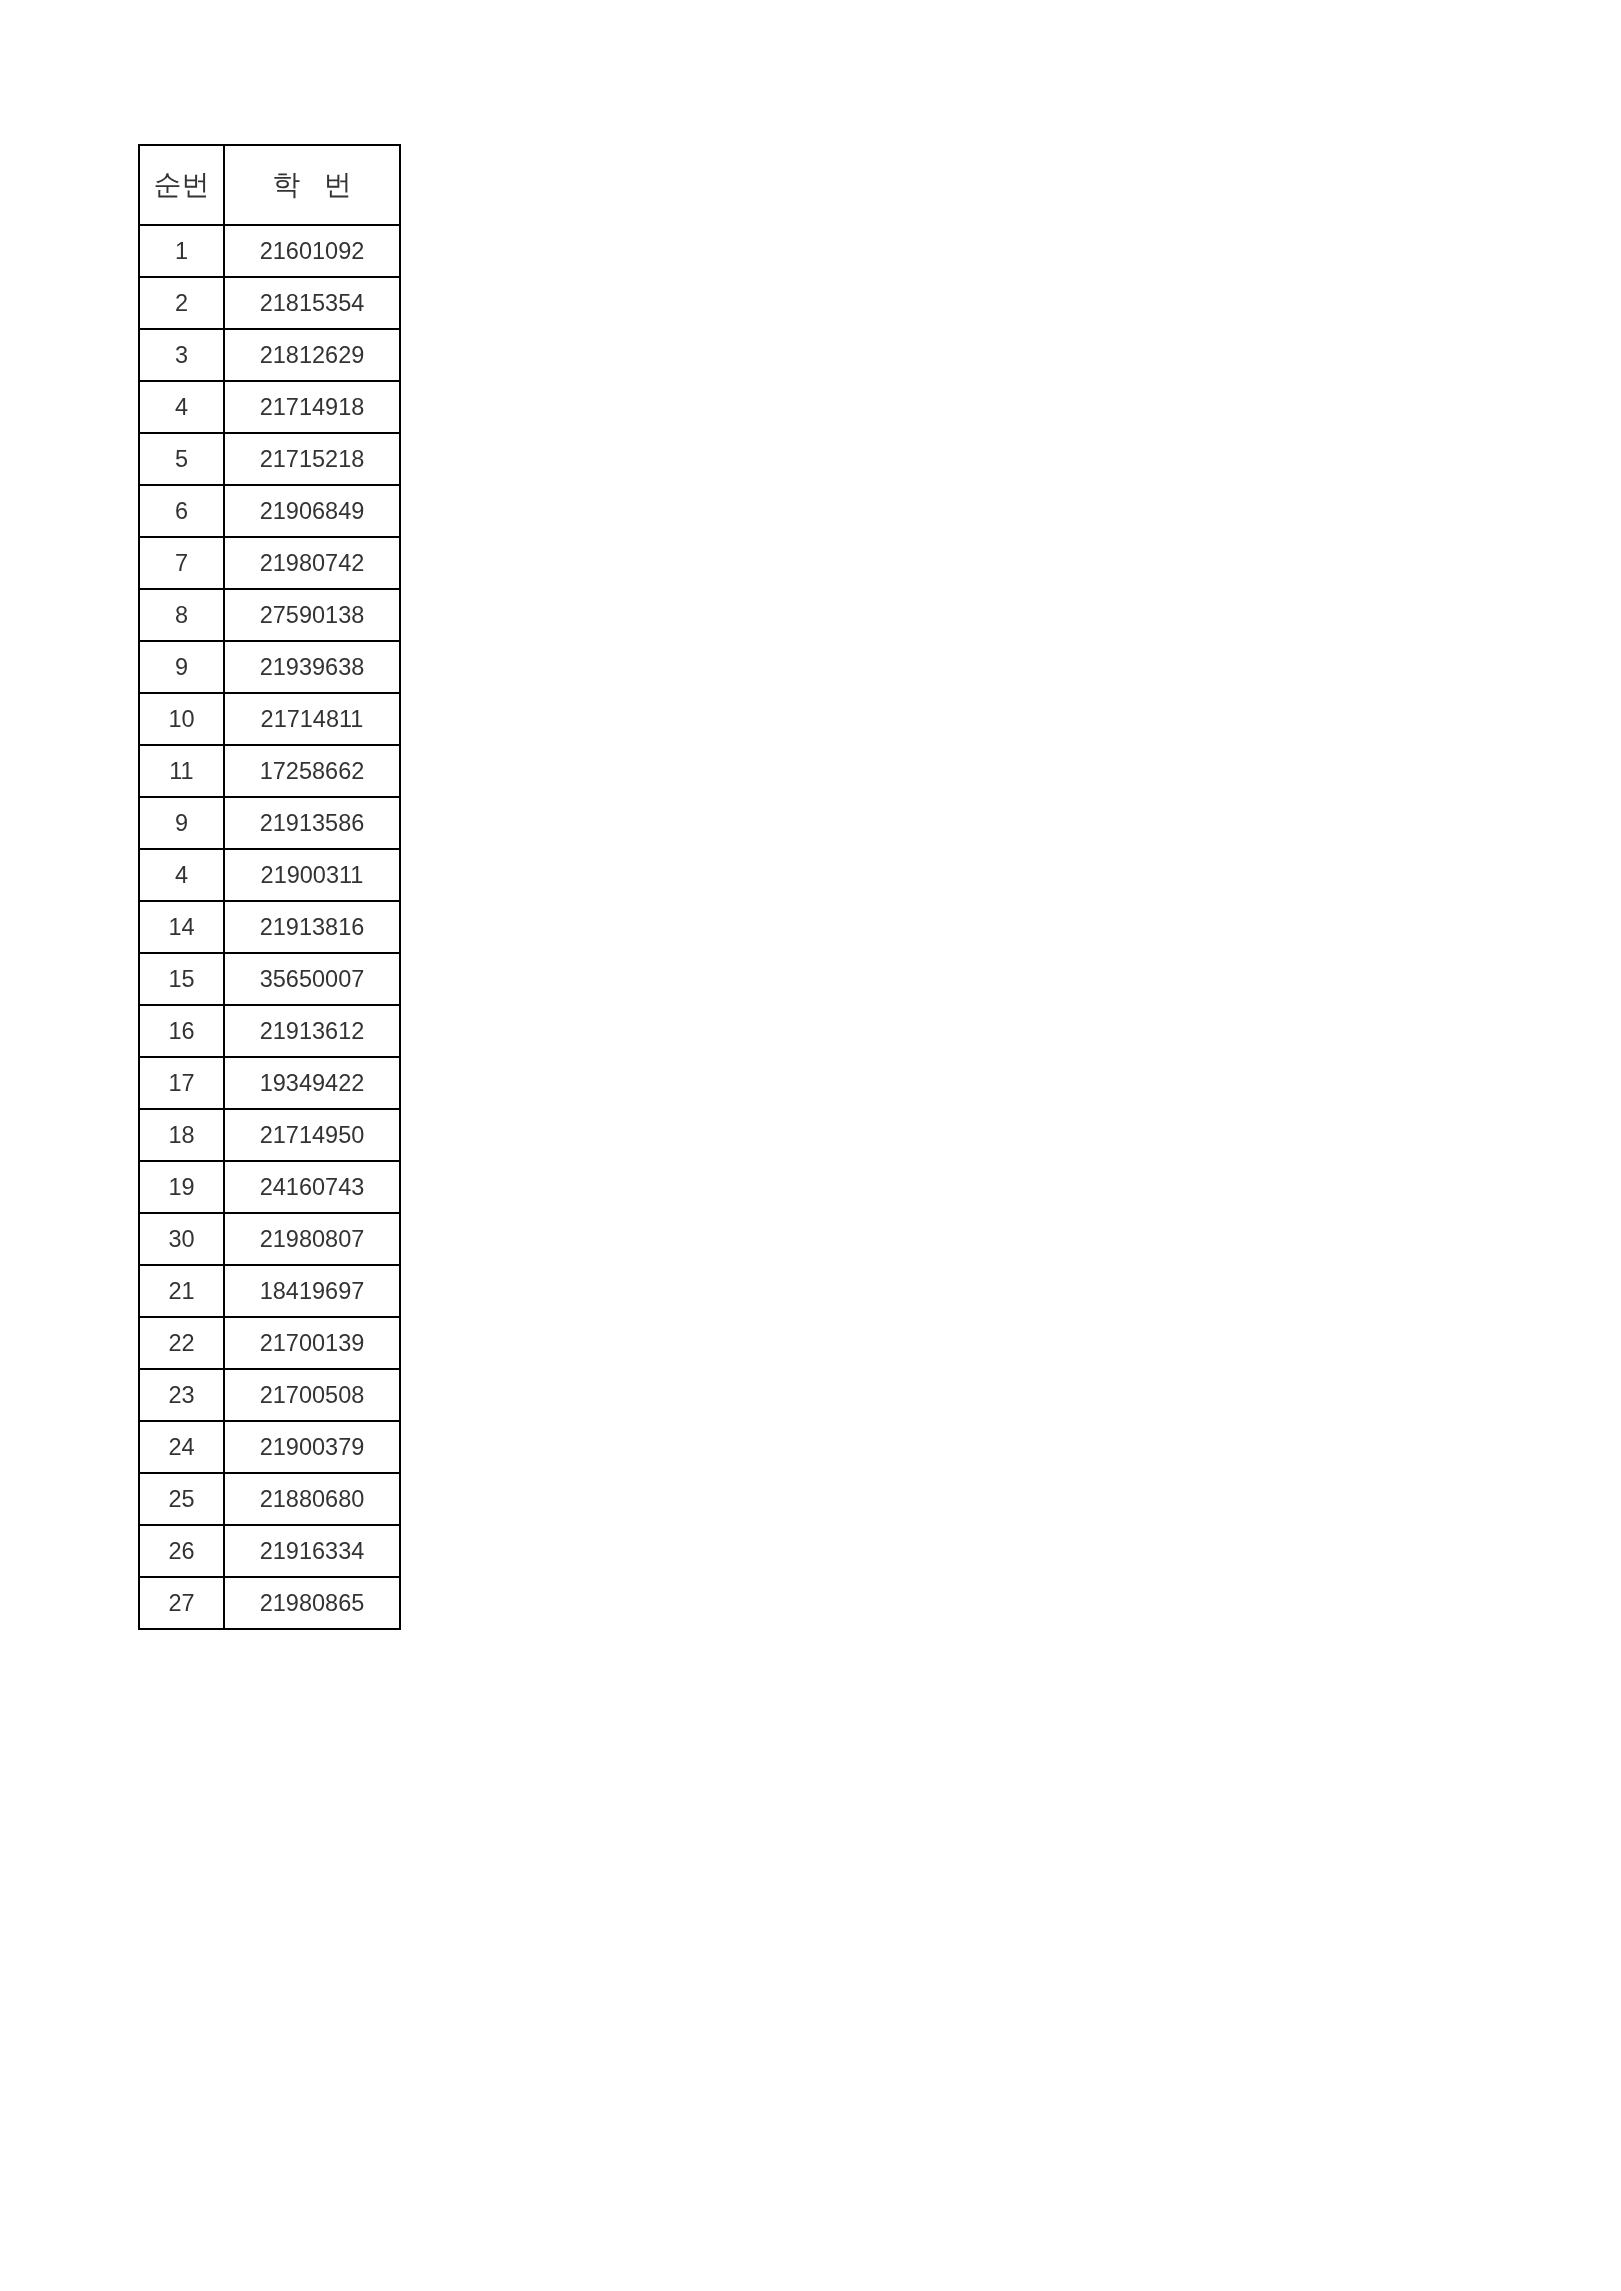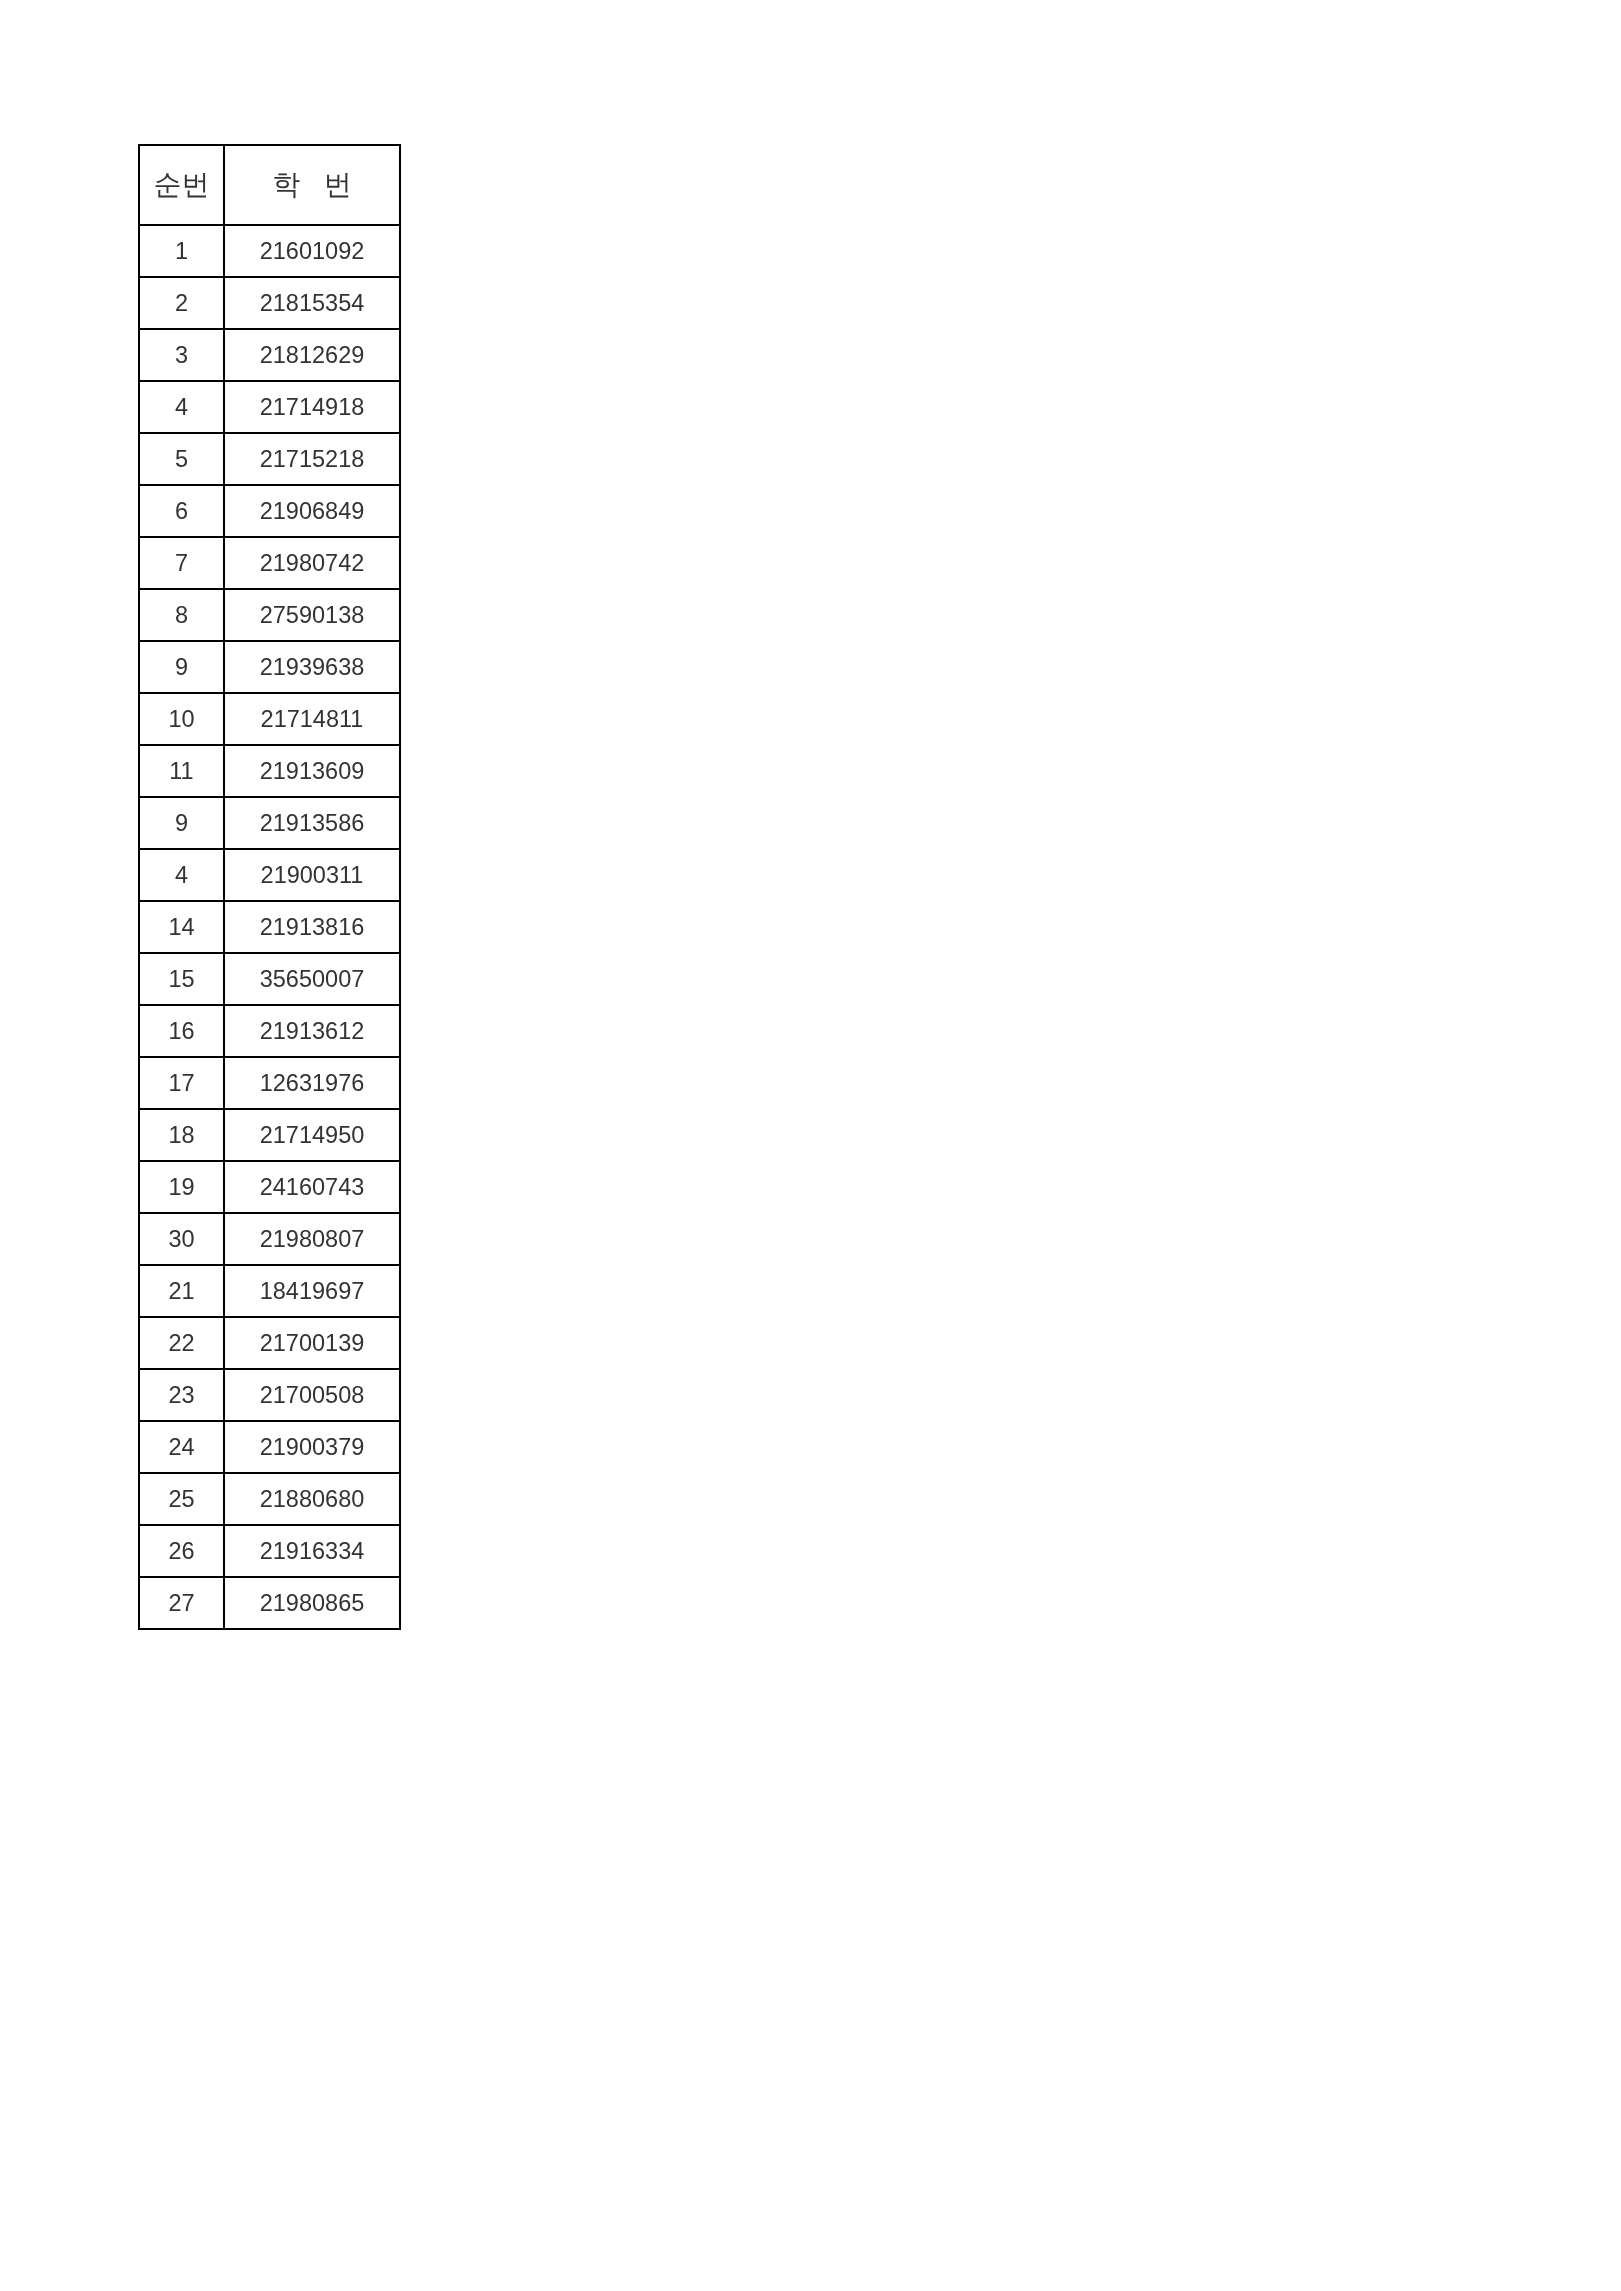--- a/index.html
+++ b/index.html
@@ -103,21 +103,21 @@
     <td class="col-id">21939638</td>
   </tr>
 
   <tr>
     <td class="col-no">10</td>
     <td class="col-id">21714811</td>
   </tr>
 
   <tr>
     <td class="col-no">11</td>
-    <td class="col-id">21913609</td>
+    <td class="col-id">17258662</td>
   </tr>
 
   <tr>
     <td class="col-no">9</td>
     <td class="col-id">21913586</td>
   </tr>
 
   <tr>
     <td class="col-no">4</td>
     <td class="col-id">21900311</td>
@@ -133,21 +133,21 @@
     <td class="col-id">35650007</td>
   </tr>
 
   <tr>
     <td class="col-no">16</td>
     <td class="col-id">21913612</td>
   </tr>
 
   <tr>
     <td class="col-no">17</td>
-    <td class="col-id">12631976</td>
+    <td class="col-id">19349422</td>
   </tr>
 
   <tr>
     <td class="col-no">18</td>
     <td class="col-id">21714950</td>
   </tr>
 
   <tr>
     <td class="col-no">19</td>
     <td class="col-id">24160743</td>

